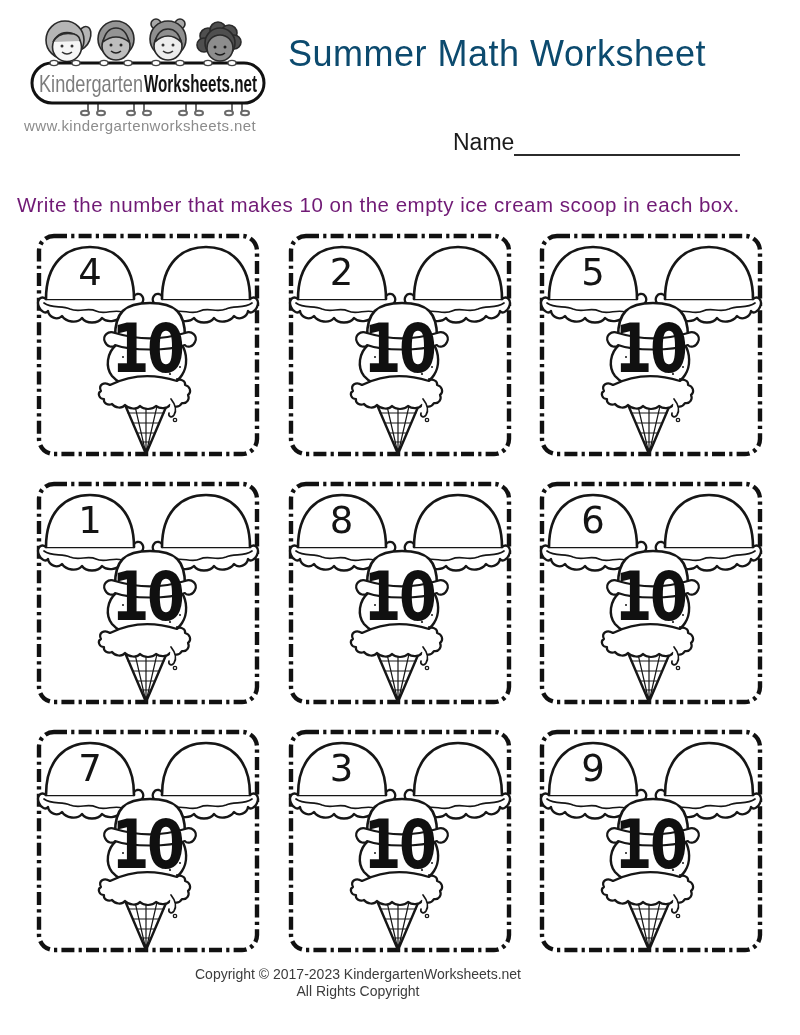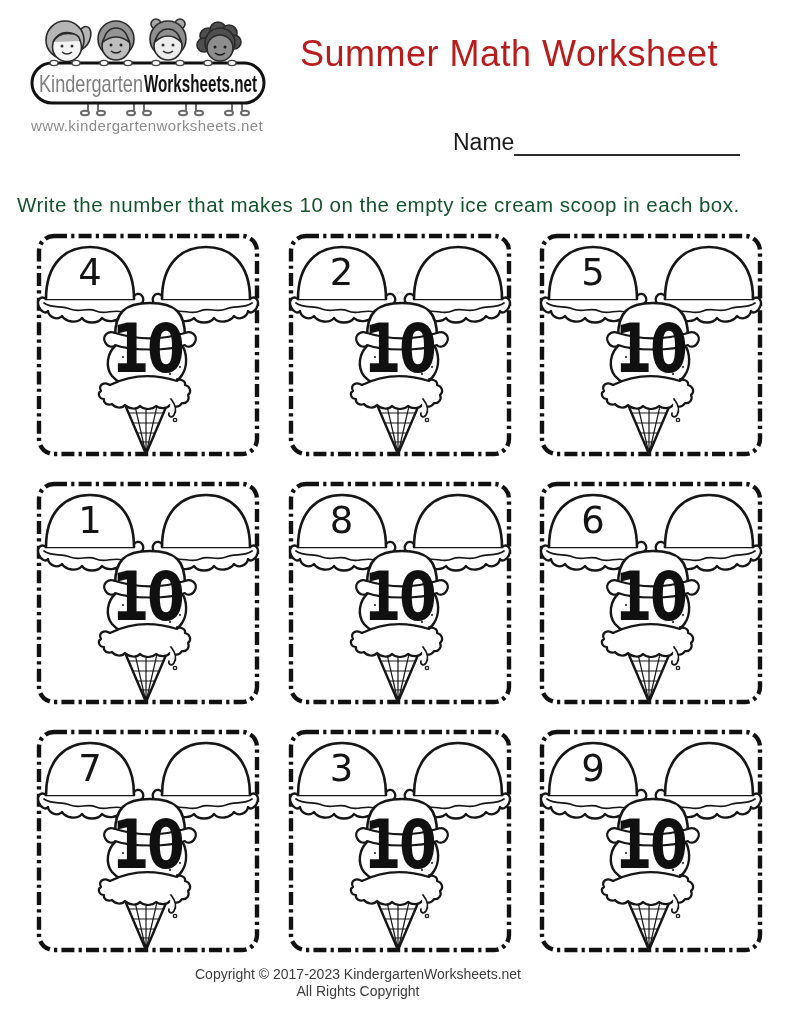--- a/index.html
+++ b/index.html
@@ -1,29 +1,29 @@
 <!DOCTYPE html>
 <html><head>
 <meta charset="utf-8">
 <style>
   html,body{margin:0;padding:0;background:#ffffff;}
   .page{position:relative;width:800px;height:1035px;background:#fff;overflow:hidden;
         font-family:"Liberation Sans",sans-serif;color:#161616;padding-left:28px;}
 
   
   .logo-wrap{position:absolute;left:28px;top:10px;width:240px;height:112px;}
-  .site-url{position:absolute;left:24px;top:117px;width:246px;text-align:center;
+  .site-url{position:absolute;left:24px;top:117px;width:246px;text-align:left;
             font-size:15px;letter-spacing:.4px;color:#8c8c8c;}
   .page-title{position:absolute;left:288px;top:33px;width:404px;text-align:right;
-              font-size:36px;font-weight:300;color:#b91c1c;letter-spacing:.5px;white-space:nowrap;margin-left:12px;}
+              font-size:36px;font-weight:300;color:#0c4a6e;letter-spacing:.5px;white-space:nowrap;}
   .name-row{position:absolute;left:453px;top:129px;font-size:23px;color:#1a1a1a;white-space:nowrap;text-align:center;}
   .name-line{display:inline-block;width:226px;height:24px;border-bottom:2px solid #2b2b2b;
              vertical-align:bottom;}
   .instruction{position:absolute;left:17px;top:193px;width:772px;font-size:20.5px;
-               letter-spacing:.5px;color:#14532d;white-space:nowrap;}
+               letter-spacing:.5px;color:#701a75;white-space:nowrap;}
 
   
   .grid{position:absolute;left:36px;top:233px;width:727px;
         display:grid;grid-template-columns:repeat(3,224px);justify-content:space-between;
         grid-auto-rows:224px;row-gap:24px;}
   .box{position:relative;width:224px;height:224px;}
   .box > svg{position:absolute;left:0;top:0;}
   .given{position:absolute;left:54px;top:21px;transform:translateX(-50%);
          font-family:"DejaVu Sans",sans-serif;font-size:37px;color:#141414;line-height:1;}
   .total{position:absolute;left:111px;top:82px;transform:translateX(-50%) scaleX(.8);

